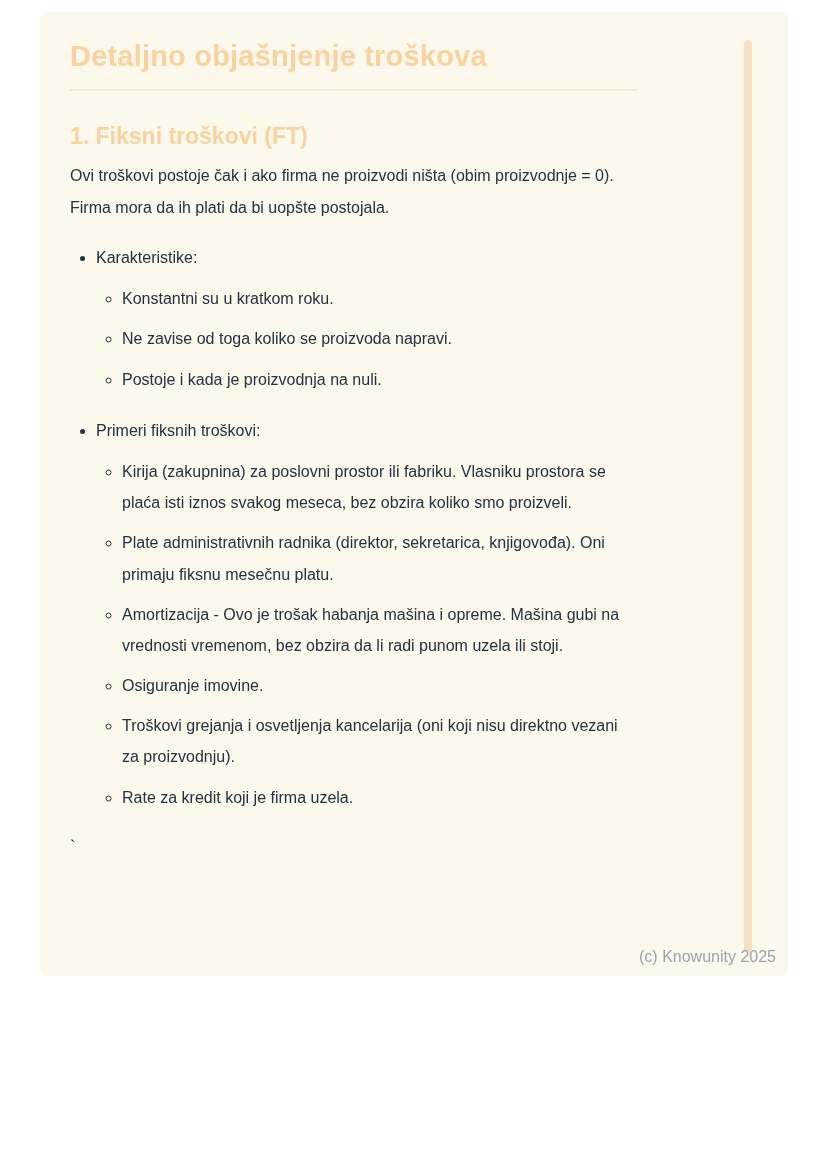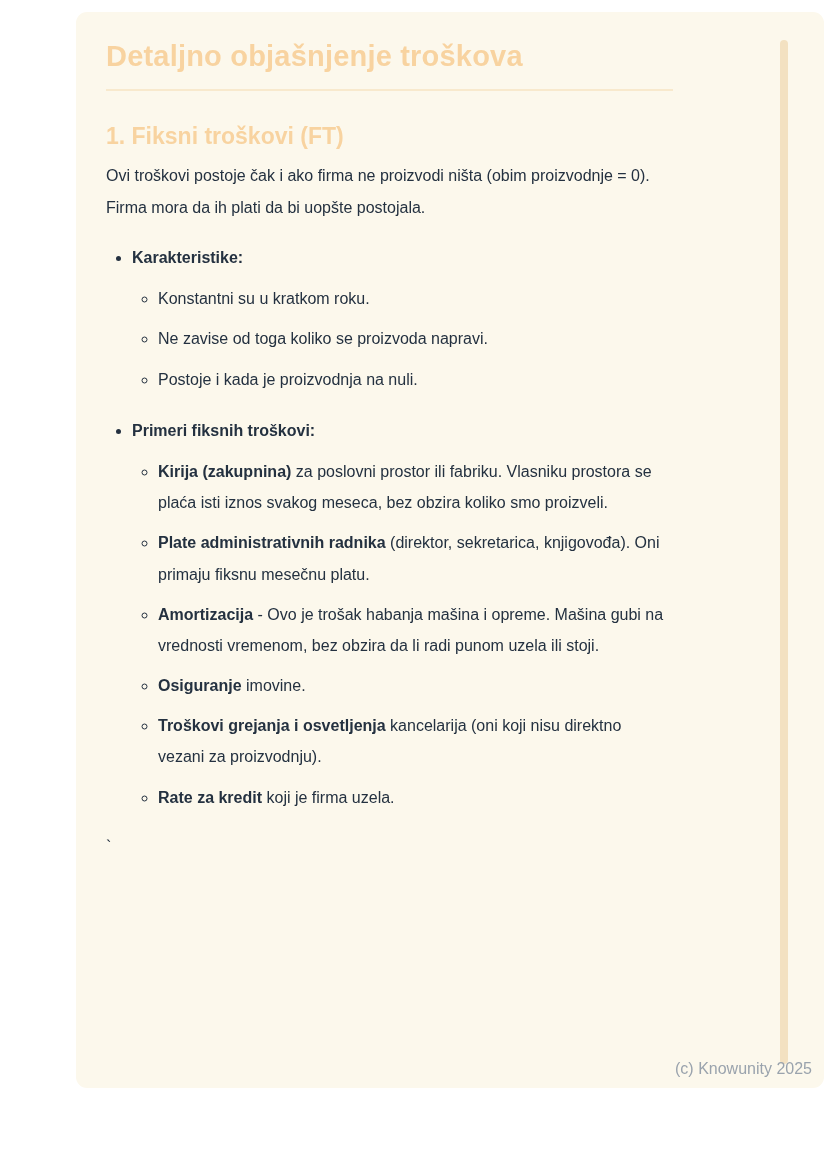--- a/index.html
+++ b/index.html
@@ -15,24 +15,23 @@
     width: 828px;
     height: 1171px;
     background: #ffffff;
     overflow: hidden;
   }
   .card {
     position: absolute;
     left: 40px;
     top: 12px;
     width: 748px;
-    height: 1076px;
+    height: 964px;
     background: #FCF8EC;
-    border-radius: 11px;
-    margin-left: 36px;
+    border-radius: 6px;
   }
   .accent-bar {
     position: absolute;
     right: 36px;
     top: 28px;
     bottom: 24px;
     width: 8px;
     background: #F3E1C1;
     border-radius: 4px;
   }
@@ -72,21 +71,21 @@
     font-size: 16px;
     max-width: 562px;
   }
   ul.l1 > li { margin: 10px 0 14px 0; line-height: 1.95; }
   ul.l2 {
     list-style: circle;
     padding-left: 26px;
     margin: 10px 0 20px 0;
   }
   ul.l2 > li { margin: 9px 0; line-height: 1.95; font-weight: 400; }
-  .b { font-weight: 700; }
+  .b { font-weight: 400; }
   .stray {
     margin-top: 26px;
     font-size: 16px;
     line-height: 1;
   }
   .footer {
     position: absolute;
     right: 12px;
     bottom: 10px;
     font-size: 16px;

